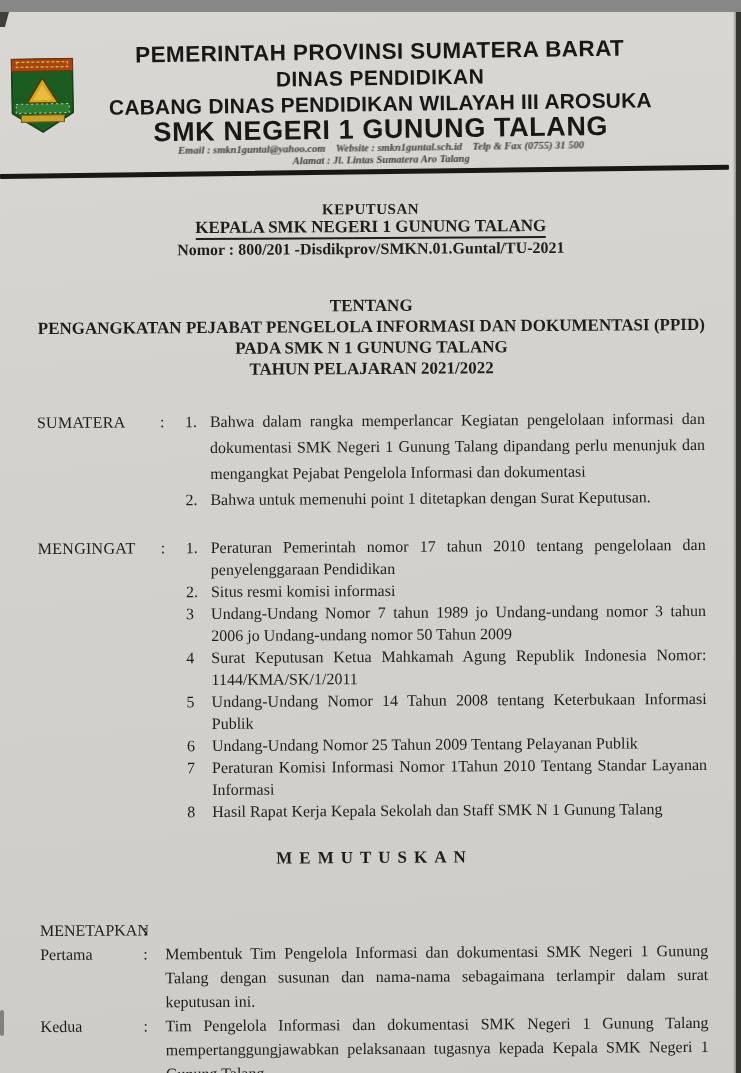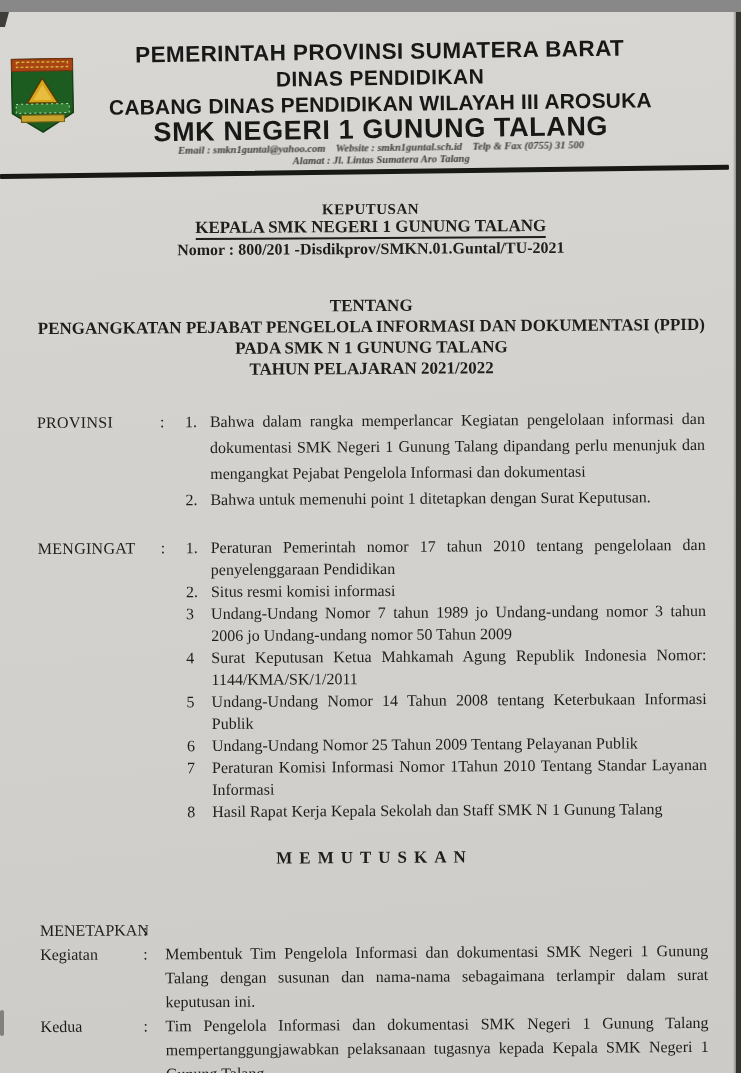--- a/index.html
+++ b/index.html
@@ -99,21 +99,21 @@
     <div class="blk center t-nomor">Nomor : 800/201 -Disdikprov/SMKN.01.Guntal/TU-2021</div>
 
     <div class="blk center tentang">
       <div>TENTANG</div>
       <div>PENGANGKATAN PEJABAT PENGELOLA INFORMASI DAN DOKUMENTASI (PPID)</div>
       <div>PADA SMK N 1 GUNUNG TALANG</div>
       <div>TAHUN PELAJARAN 2021/2022</div>
     </div>
 
     <div class="blk consider menimbang">
-      <div class="c-label">PROVINSI</div>
+      <div class="c-label">SUMATERA</div>
       <div>:</div>
       <div class="items">
         <div class="item">
           <div>1.</div>
           <div class="txt">Bahwa dalam rangka memperlancar Kegiatan pengelolaan informasi dan dokumentasi  SMK Negeri 1 Gunung Talang dipandang perlu menunjuk dan mengangkat Pejabat Pengelola Informasi dan dokumentasi</div>
         </div>
         <div class="item">
           <div>2.</div>
           <div class="txt">Bahwa untuk memenuhi point 1 ditetapkan dengan Surat Keputusan.</div>
         </div>
@@ -161,21 +161,21 @@
 
     <div class="blk memutuskan">MEMUTUSKAN</div>
 
     <div class="blk menetapkan">
       <div class="m-row">
         <div>MENETAPKAN</div>
         <div>:</div>
         <div></div>
       </div>
       <div class="m-row">
-        <div>Kegiatan</div>
+        <div>Pertama</div>
         <div>:</div>
         <div class="txt">Membentuk Tim Pengelola Informasi dan dokumentasi SMK Negeri 1 Gunung Talang dengan susunan dan nama-nama sebagaimana terlampir dalam surat keputusan ini.</div>
       </div>
       <div class="m-row">
         <div>Kedua</div>
         <div>:</div>
         <div class="txt">Tim Pengelola Informasi dan dokumentasi  SMK Negeri 1 Gunung Talang mempertanggungjawabkan pelaksanaan tugasnya kepada Kepala SMK Negeri 1 Gunung Talang</div>
       </div>
     </div>
 

